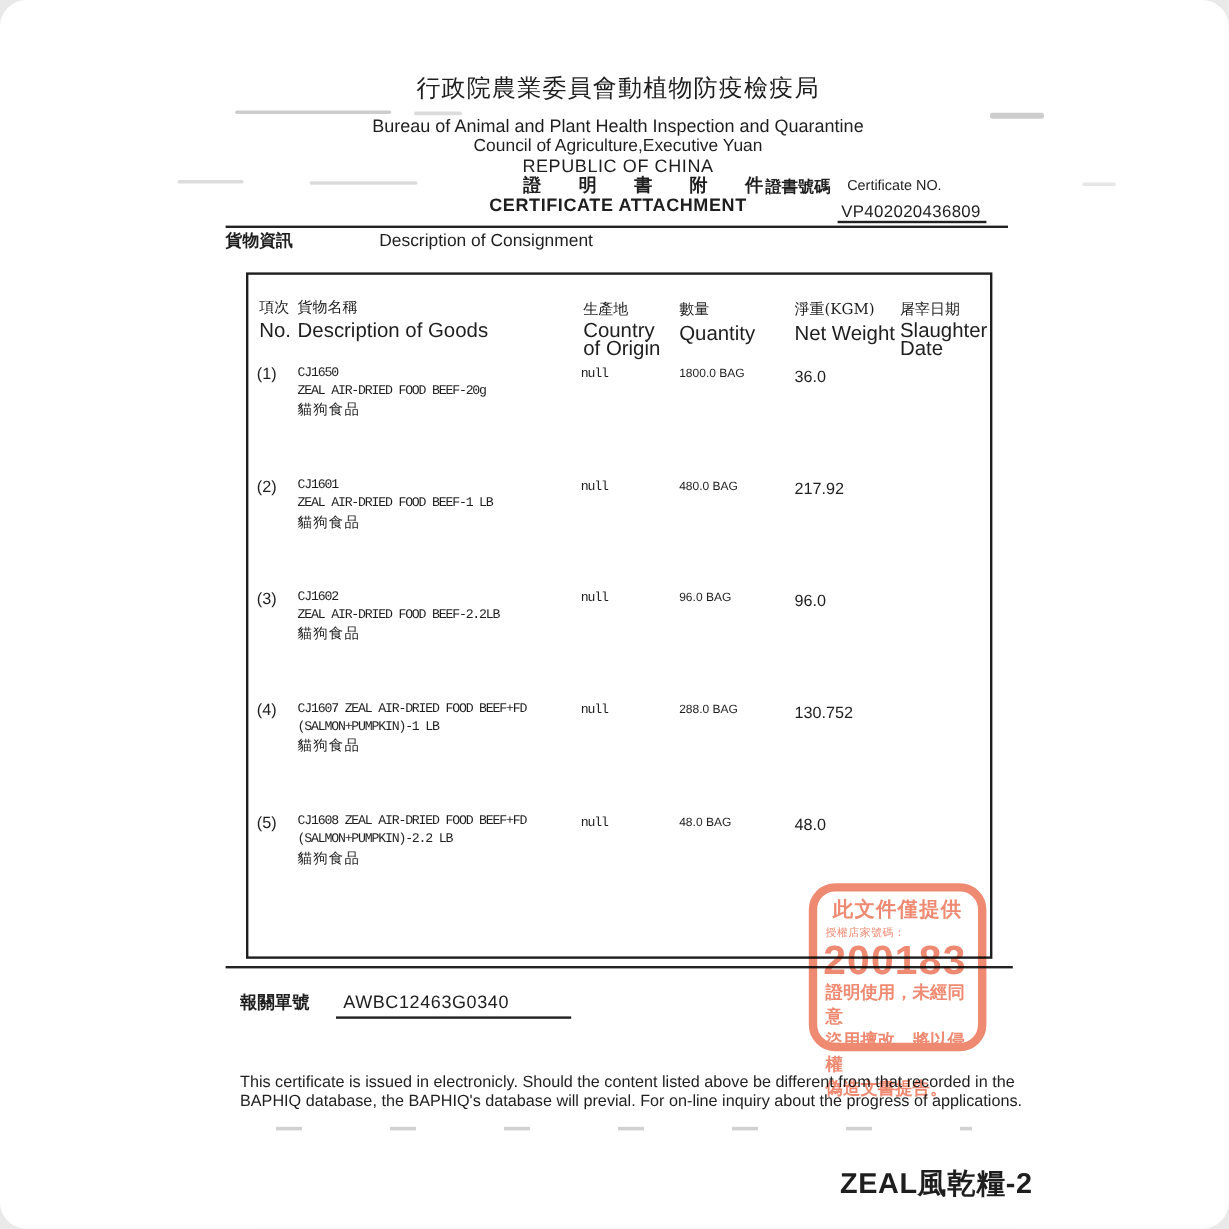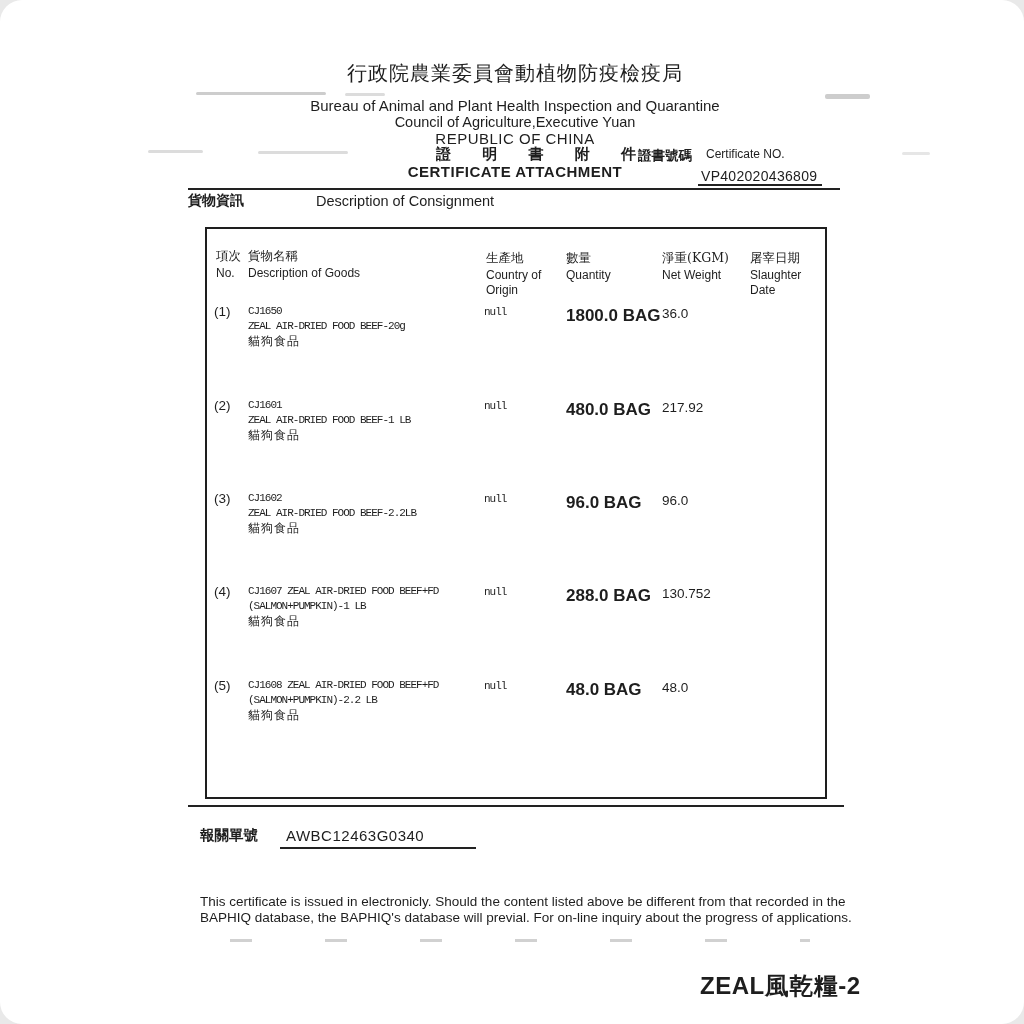--- a/index.html
+++ b/index.html
@@ -24,27 +24,27 @@
   .cert-label-zh{left:638px;top:147px;font-size:13.5px;}
   .cert-label-en{left:706px;top:147px;font-size:12px;}
   .doc-title-en{left:190px;top:163px;width:650px;font-size:15px;font-weight:700;letter-spacing:.5px;}
   .cert-value{left:701px;top:168px;font-size:14px;letter-spacing:.3px;}
   
   .sec-zh{left:188px;top:192px;font-size:14px;}
   .sec-en{left:316px;top:193px;font-size:14.5px;}
   
   .tbox{position:absolute;left:205px;top:227px;width:618px;height:568px;border:2px solid #1e1e1e;}
   .th-cjk{font-size:12.5px;}
-  .th-en{font-size:12px;}
+  .th-en{font-size:17px;}
   .wrapcol{white-space:normal;line-height:15px;}
   .row-no{position:absolute;left:214px;font-size:13.5px;}
   .row-desc{position:absolute;left:248px;line-height:15px;}
   .row-desc .dl{height:15px;}
   .row-origin{position:absolute;left:484px;top:2px;}
-  .row-qty{position:absolute;left:566px;top:2px;font-size:17px;font-weight:bold;}
+  .row-qty{position:absolute;left:566px;top:2px;font-size:10px;}
   .row-wt{position:absolute;left:662px;top:2px;font-size:13.5px;}
   .trow{position:absolute;left:0;width:1024px;height:50px;}
   
   .wm{
     position:absolute;left:674px;top:736px;width:148px;height:140px;
     border:7px solid #ef8a72;border-radius:22px;box-sizing:border-box;
     color:#ef8a72;mix-blend-mode:multiply;z-index:5;
   }
   .wm .l1{font-size:17px;font-weight:bold;text-align:center;margin-top:3px;letter-spacing:1px;}
   .wm .l2{font-size:9px;margin:2px 0 0 7px;letter-spacing:.5px;}
@@ -152,20 +152,28 @@
       <div class="dl mono">(SALMON+PUMPKIN)-2.2 LB</div>
       <div class="dl cjk" style="font-size:12px;letter-spacing:1px;">貓狗食品</div>
     </div>
     <span class="row-origin mono">null</span>
     <span class="row-qty">48.0 BAG</span>
     <span class="row-wt">48.0</span>
   </div>
 
   <div class="line" style="left:188px;top:805px;width:656px;height:2px;"></div>
 
+  <div class="wm">
+    <div class="l1">此文件僅提供</div>
+    <div class="l2">授權店家號碼：</div>
+    <div class="num">200183</div>
+    <div class="l3">證明使用，未經同意</div>
+    <div class="l3">盜用擅改，將以侵權</div>
+    <div class="l3">偽造文書提告。</div>
+  </div>
 
   <div class="abs cjk b decl-label">報關單號</div>
   <div class="abs decl-value">AWBC12463G0340</div>
   <div class="line" style="left:280px;top:847px;width:196px;height:2px;"></div>
 
   <div class="abs note-en1">This certificate is issued in electronicly. Should the content listed above be different from that recorded in the</div>
   <div class="abs note-en2">BAPHIQ database, the BAPHIQ's database will previal. For on-line inquiry about the progress of applications.</div>
 
   <div class="abs page-label">ZEAL風乾糧-2</div>
 

